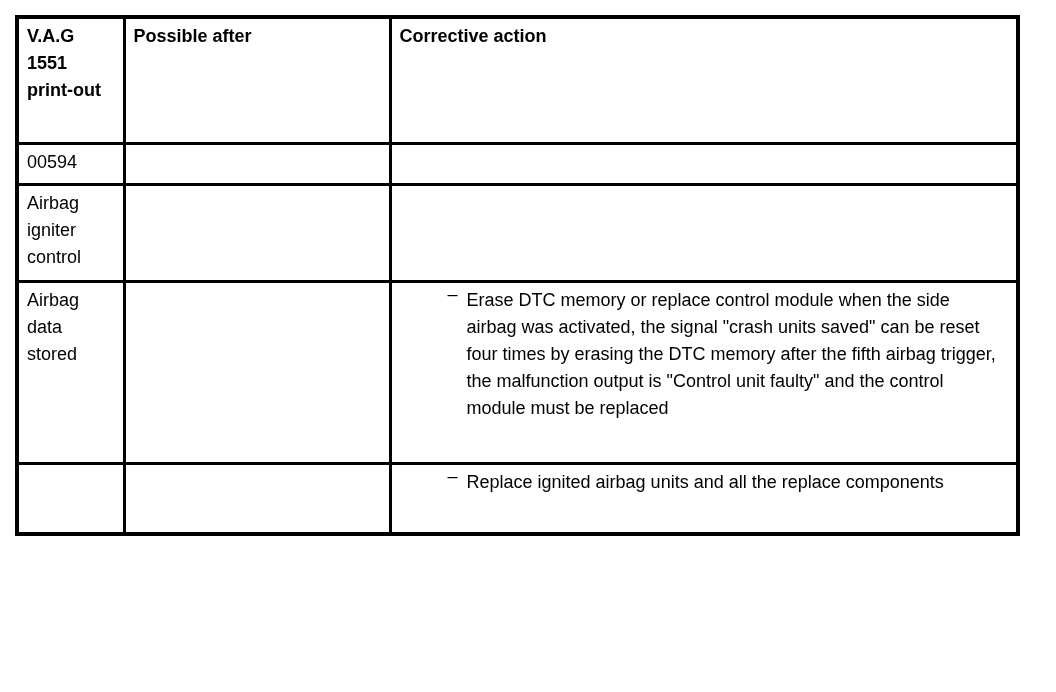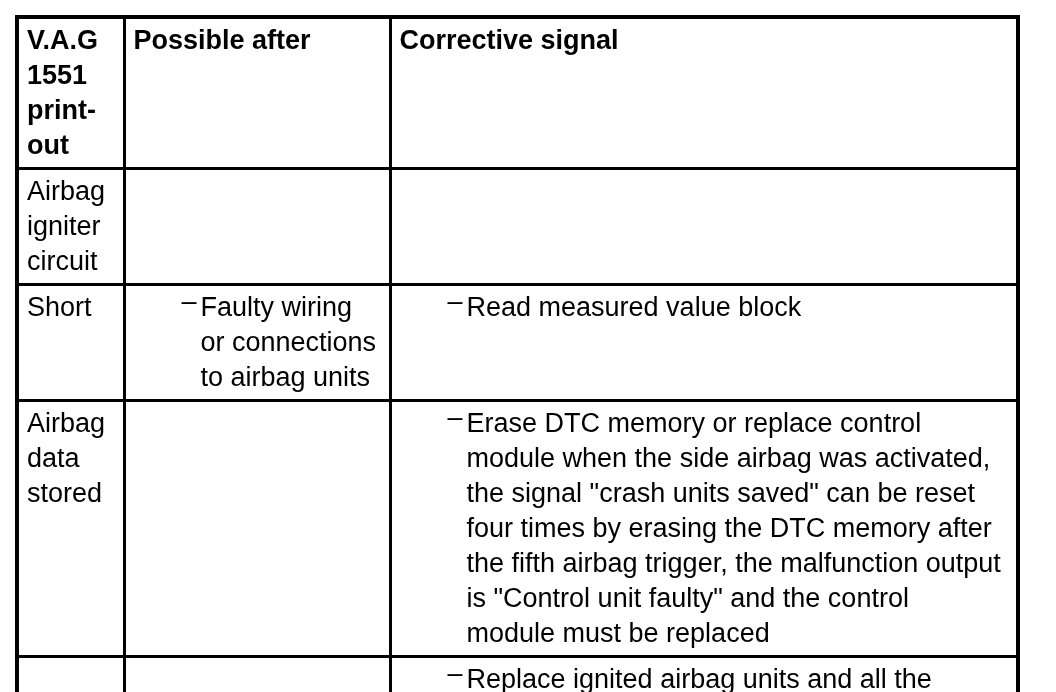--- a/index.html
+++ b/index.html
@@ -18,22 +18,22 @@
     width: 1005px;
     border-collapse: collapse;
     table-layout: fixed;
     border: 4px solid #000;
   }
   .diag th, .diag td {
     border: 3px solid #000;
     vertical-align: top;
     text-align: left;
     padding: 4px 12px 4px 8px;
-    font-size: 27px;
-    line-height: 35px;
+    font-size: 18px;
+    line-height: 27px;
     font-weight: normal;
     overflow: hidden;
     word-wrap: break-word;
     margin-top: 24px;
   }
   .diag th { font-weight: bold; }
   tr.r0 { height: 126px; }
   tr.r1 { height: 41px;  }
   tr.r2 { height: 97px;  }
   tr.r3 { height: 101px; }
@@ -58,45 +58,35 @@
   <table class="diag">
     <colgroup>
       <col style="width:107px">
       <col style="width:266px">
       <col>
     </colgroup>
     <tbody>
       <tr class="r0">
         <th>V.A.G 1551 print-out</th>
         <th>Possible after</th>
-        <th>Corrective signal</th>
+        <th>Corrective action</th>
       </tr>
 
-
-      <tr class="r2">
-        <td>Airbag igniter circuit</td>
+      <tr class="r1">
+        <td>00594</td>
         <td></td>
         <td></td>
       </tr>
 
-      <tr class="r3">
-        <td>Short</td>
-        <td>
-          <div class="li">
-            <span class="dash">–</span>
-            <span class="li-text">Faulty wiring or connections to airbag units</span>
-          </div>
-        </td>
-        <td>
-          <div class="li">
-            <span class="dash">–</span>
-            <span class="li-text">Read measured value block</span>
-          </div>
-        </td>
+      <tr class="r2">
+        <td>Airbag igniter control</td>
+        <td></td>
+        <td></td>
       </tr>
+
 
 
       <tr class="r5">
         <td>Airbag data stored</td>
         <td></td>
         <td>
           <div class="li">
             <span class="dash">–</span>
             <span class="li-text">Erase DTC memory or replace control module when the side airbag was activated, the signal "crash units saved" can be reset four times by erasing the DTC memory after the fifth airbag trigger, the malfunction output is "Control unit faulty" and the control module must be replaced</span>
           </div>

